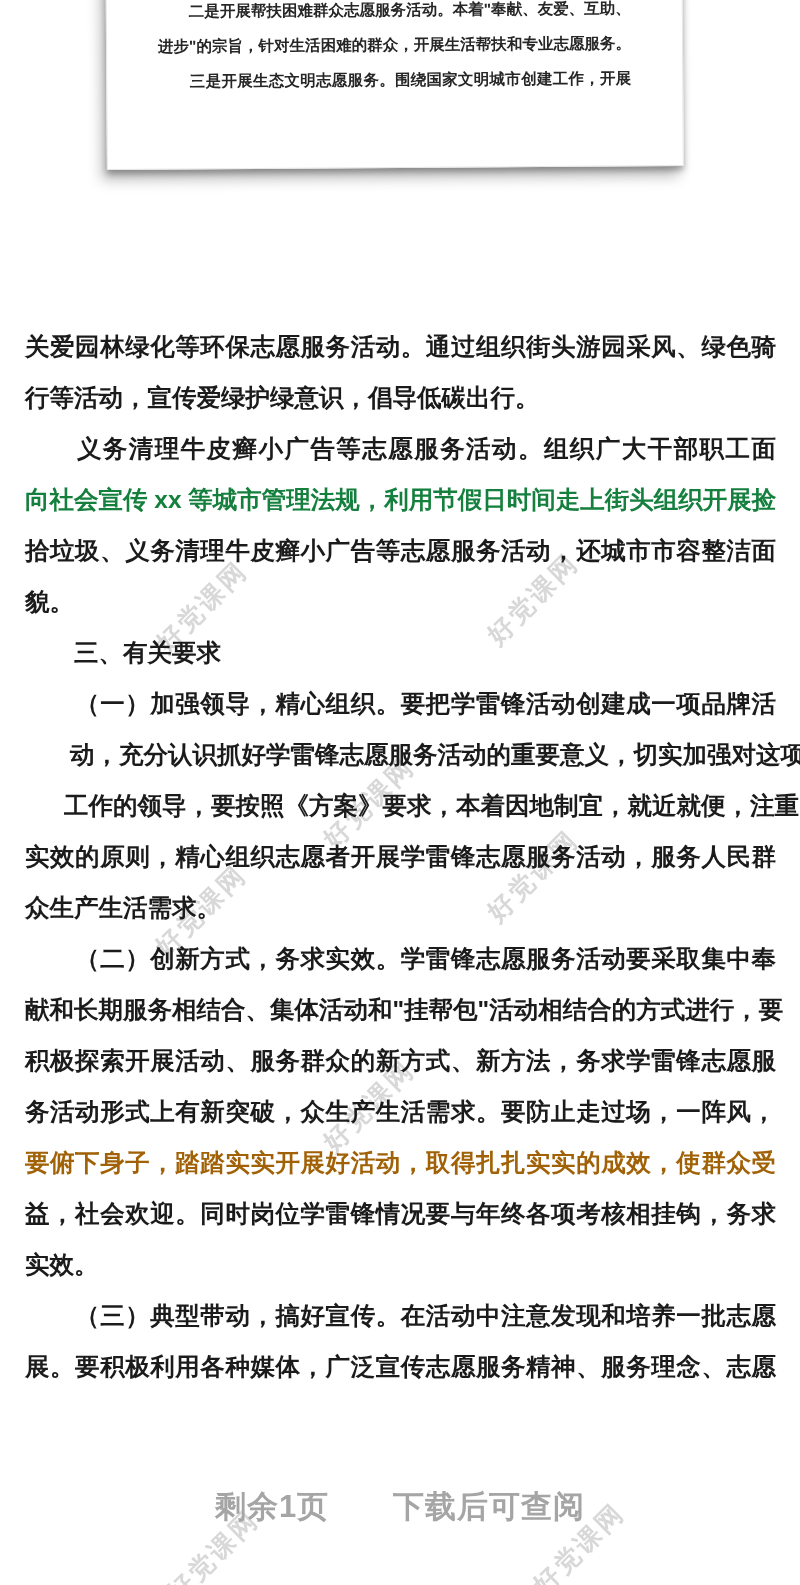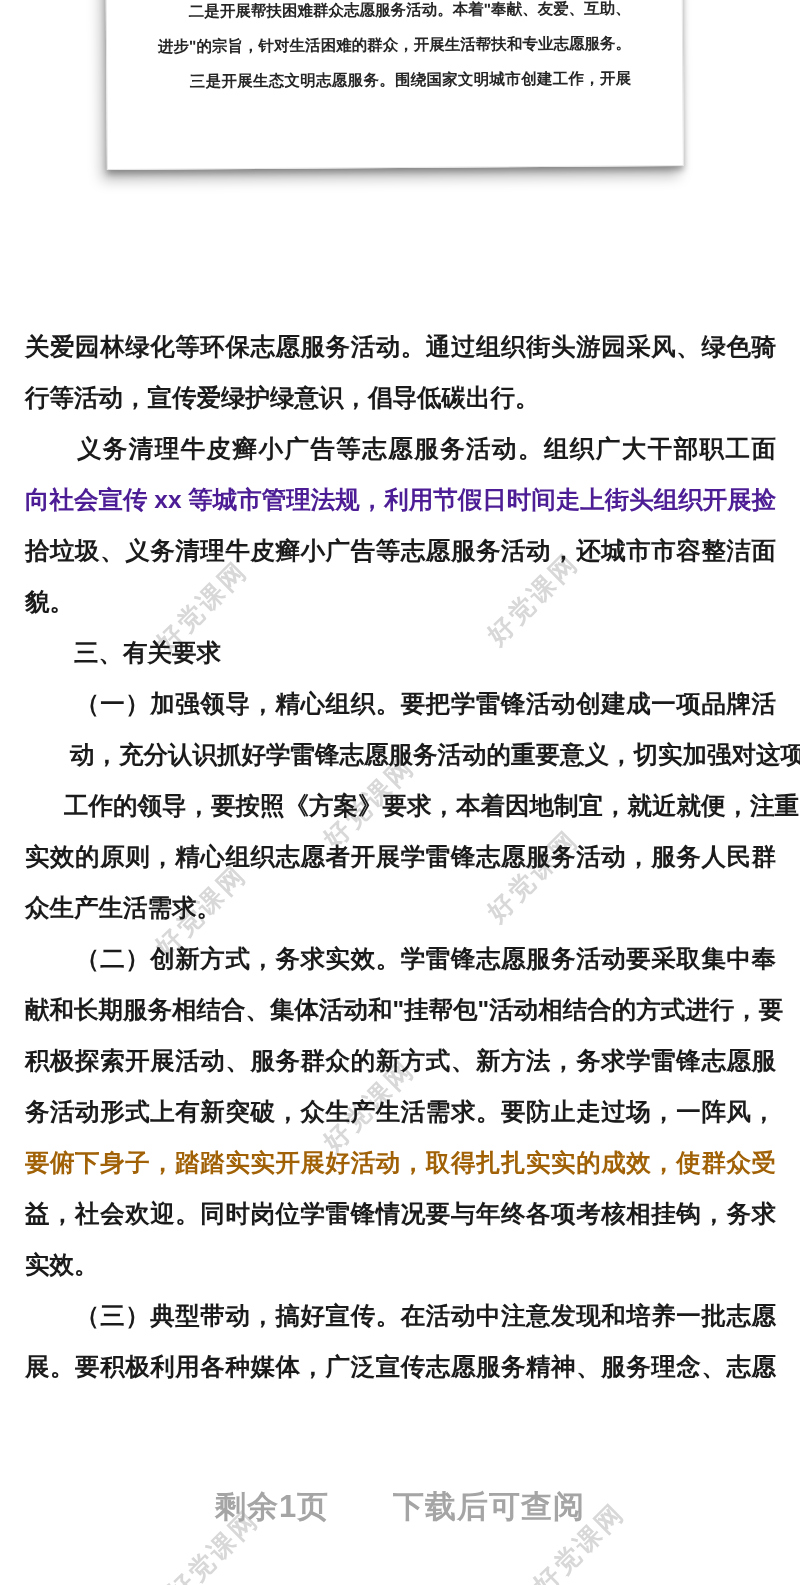--- a/index.html
+++ b/index.html
@@ -91,21 +91,21 @@
   <div class="preview-page" id="preview-page">
       <div class="preview-line" style="color: rgb(38, 38, 38);">　　二是开展帮扶困难群众志愿服务活动。本着"奉献、友爱、互助、</div>
       <div class="preview-line" style="color: rgb(38, 38, 38);">进步"的宗旨，针对生活困难的群众，开展生活帮扶和专业志愿服务。</div>
       <div class="preview-line" style="color: rgb(38, 38, 38);">　　三是开展生态文明志愿服务。围绕国家文明城市创建工作，开展</div>
     </div>
 
   <div class="doc-body" id="doc-body">
       <div class="doc-line" style="color: rgb(27, 27, 27);">关爱园林绿化等环保志愿服务活动。通过组织街头游园采风、绿色骑</div>
       <div class="doc-line no-justify" style="color: rgb(27, 27, 27);">行等活动，宣传爱绿护绿意识，倡导低碳出行。</div>
       <div class="doc-line" style="color: rgb(27, 27, 27);">　　义务清理牛皮癣小广告等志愿服务活动。组织广大干部职工面</div>
-      <div class="doc-line" style="color: #4c1d95;">向社会宣传 xx 等城市管理法规，利用节假日时间走上街头组织开展捡</div>
+      <div class="doc-line" style="color: #15803d;">向社会宣传 xx 等城市管理法规，利用节假日时间走上街头组织开展捡</div>
       <div class="doc-line" style="color: rgb(27, 27, 27);">拾垃圾、义务清理牛皮癣小广告等志愿服务活动，还城市市容整洁面</div>
       <div class="doc-line no-justify" style="color: rgb(27, 27, 27);">貌。</div>
       <div class="doc-line no-justify" style="color: rgb(27, 27, 27);">　　三、有关要求</div>
       <div class="doc-line" style="color: rgb(27, 27, 27);">　　（一）加强领导，精心组织。要把学雷锋活动创建成一项品牌活</div>
       <div class="doc-line" style="color: rgb(27, 27, 27); margin-left: 45px;">动，充分认识抓好学雷锋志愿服务活动的重要意义，切实加强对这项</div>
       <div class="doc-line" style="color: rgb(27, 27, 27); margin-left: 39px;">工作的领导，要按照《方案》要求，本着因地制宜，就近就便，注重</div>
       <div class="doc-line" style="color: rgb(27, 27, 27);">实效的原则，精心组织志愿者开展学雷锋志愿服务活动，服务人民群</div>
       <div class="doc-line no-justify" style="color: rgb(27, 27, 27);">众生产生活需求。</div>
       <div class="doc-line" style="color: rgb(27, 27, 27);">　　（二）创新方式，务求实效。学雷锋志愿服务活动要采取集中奉</div>
       <div class="doc-line" style="color: rgb(27, 27, 27);">献和长期服务相结合、集体活动和"挂帮包"活动相结合的方式进行，要</div>

